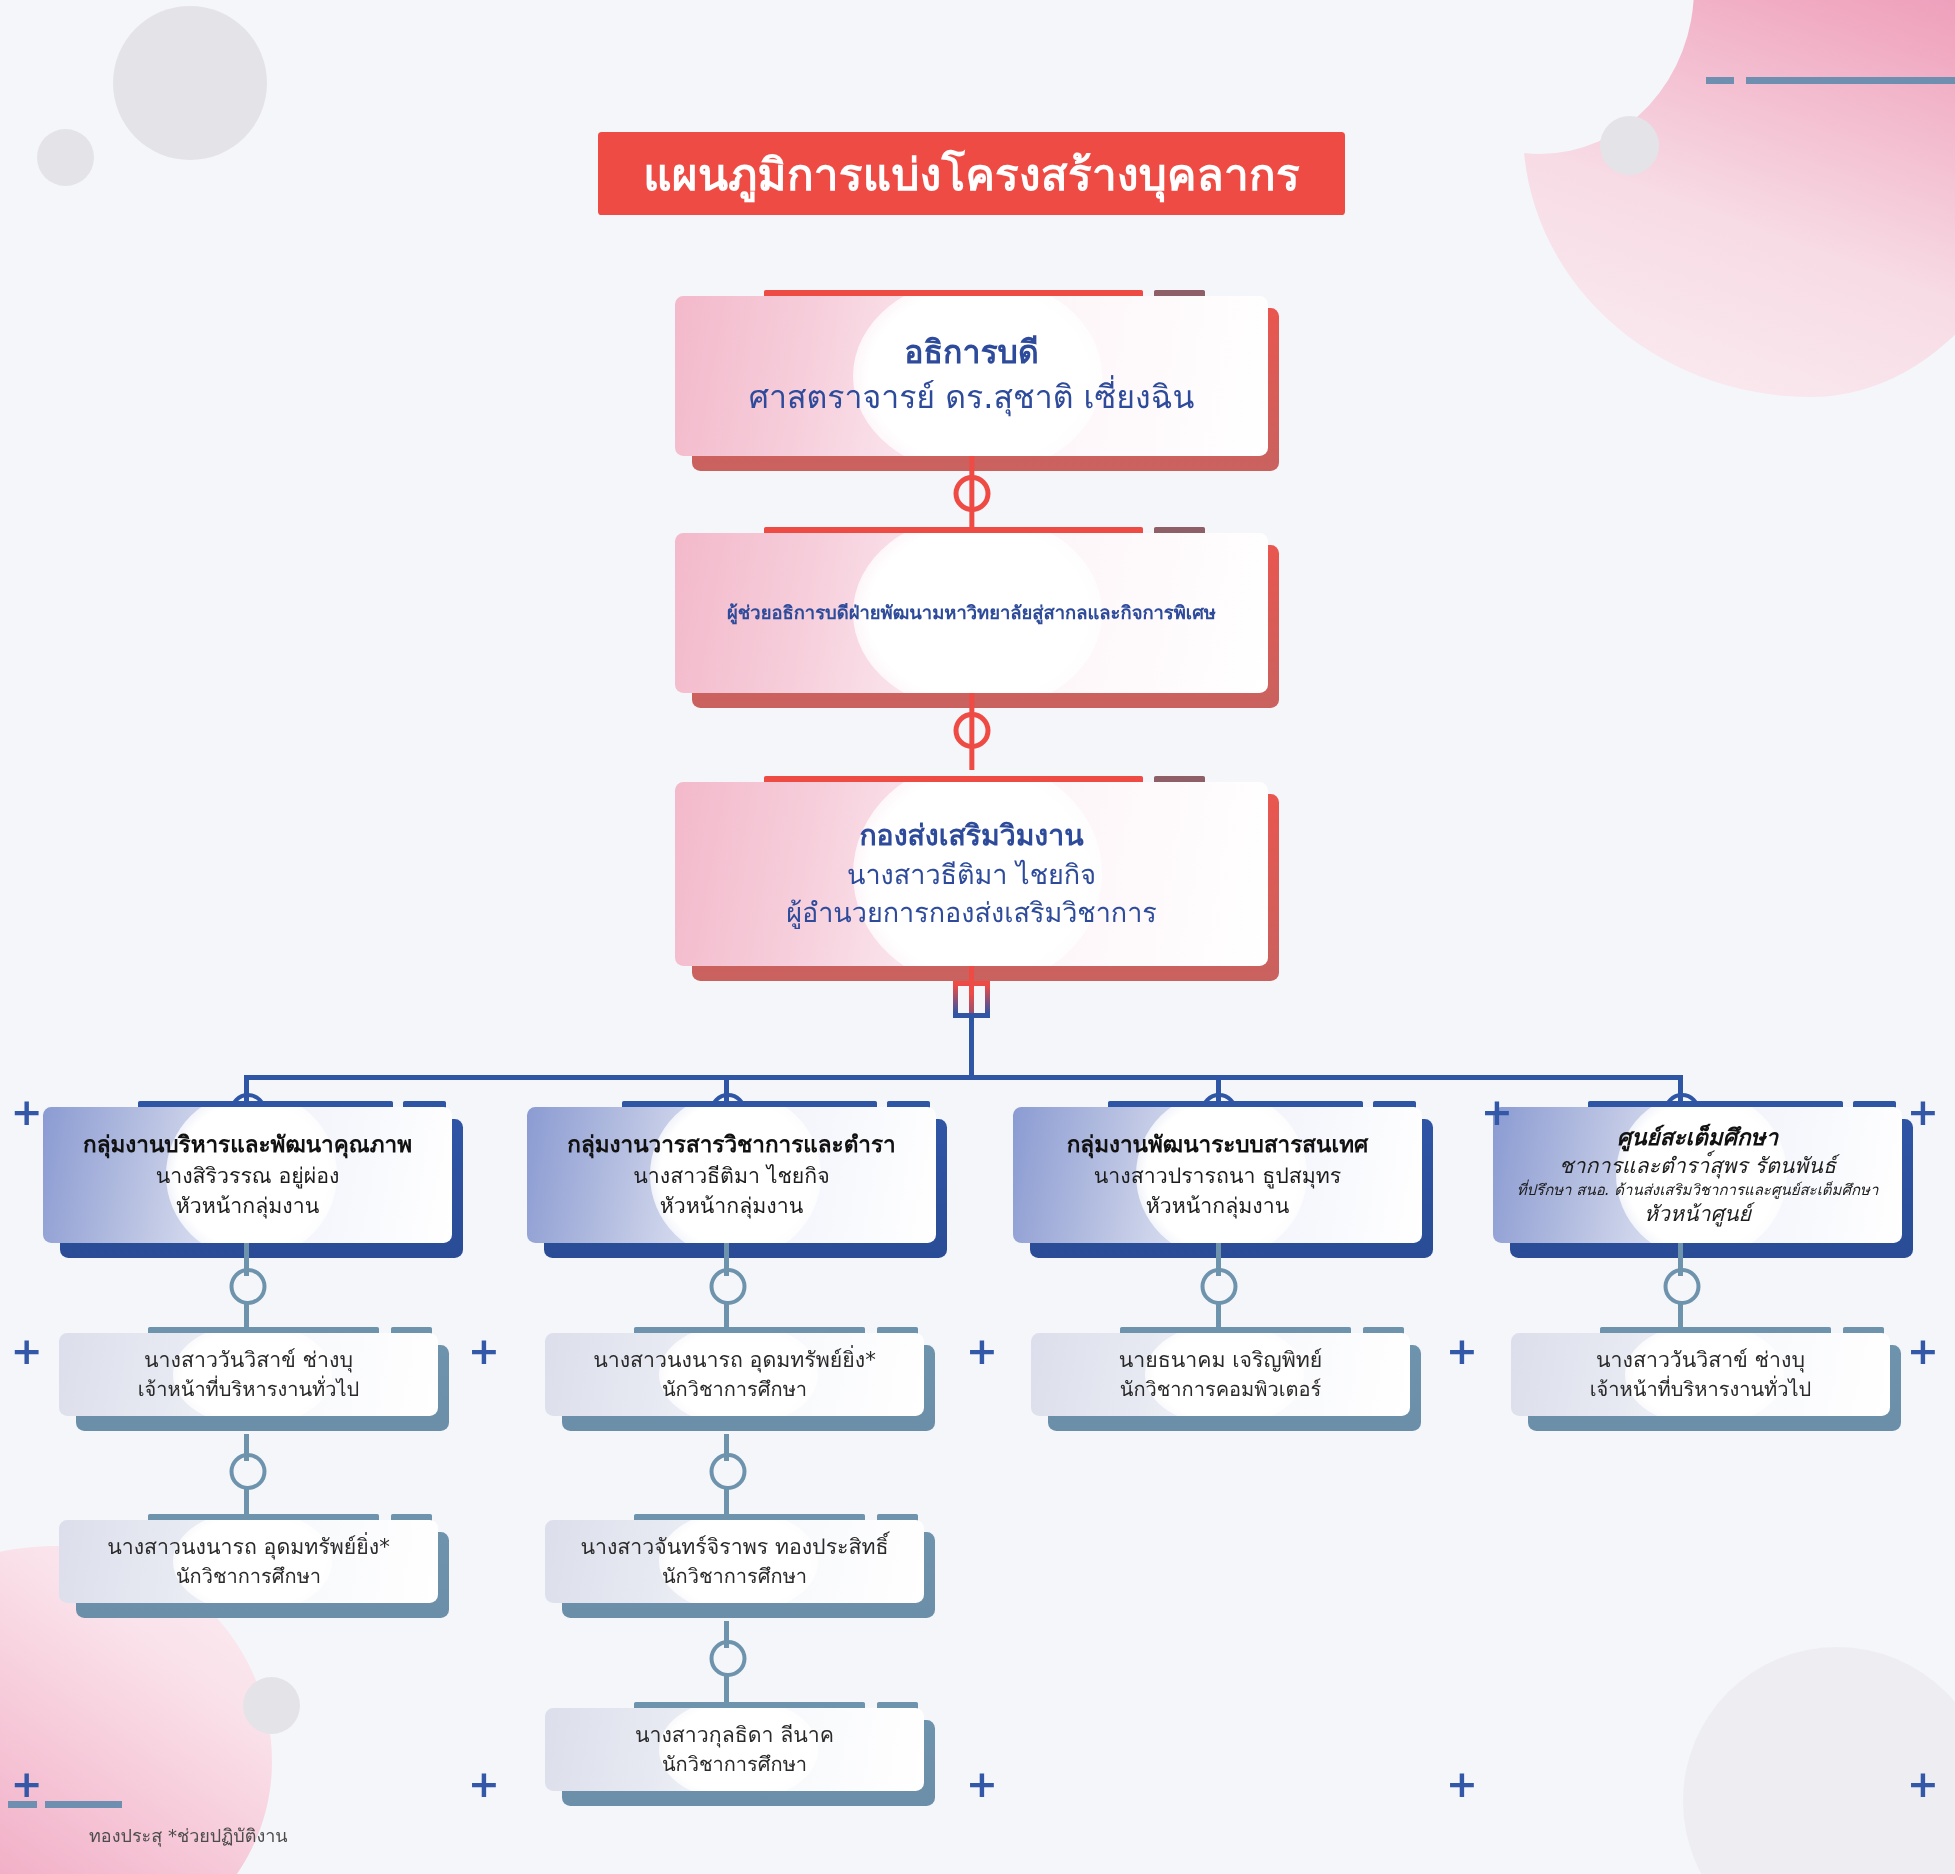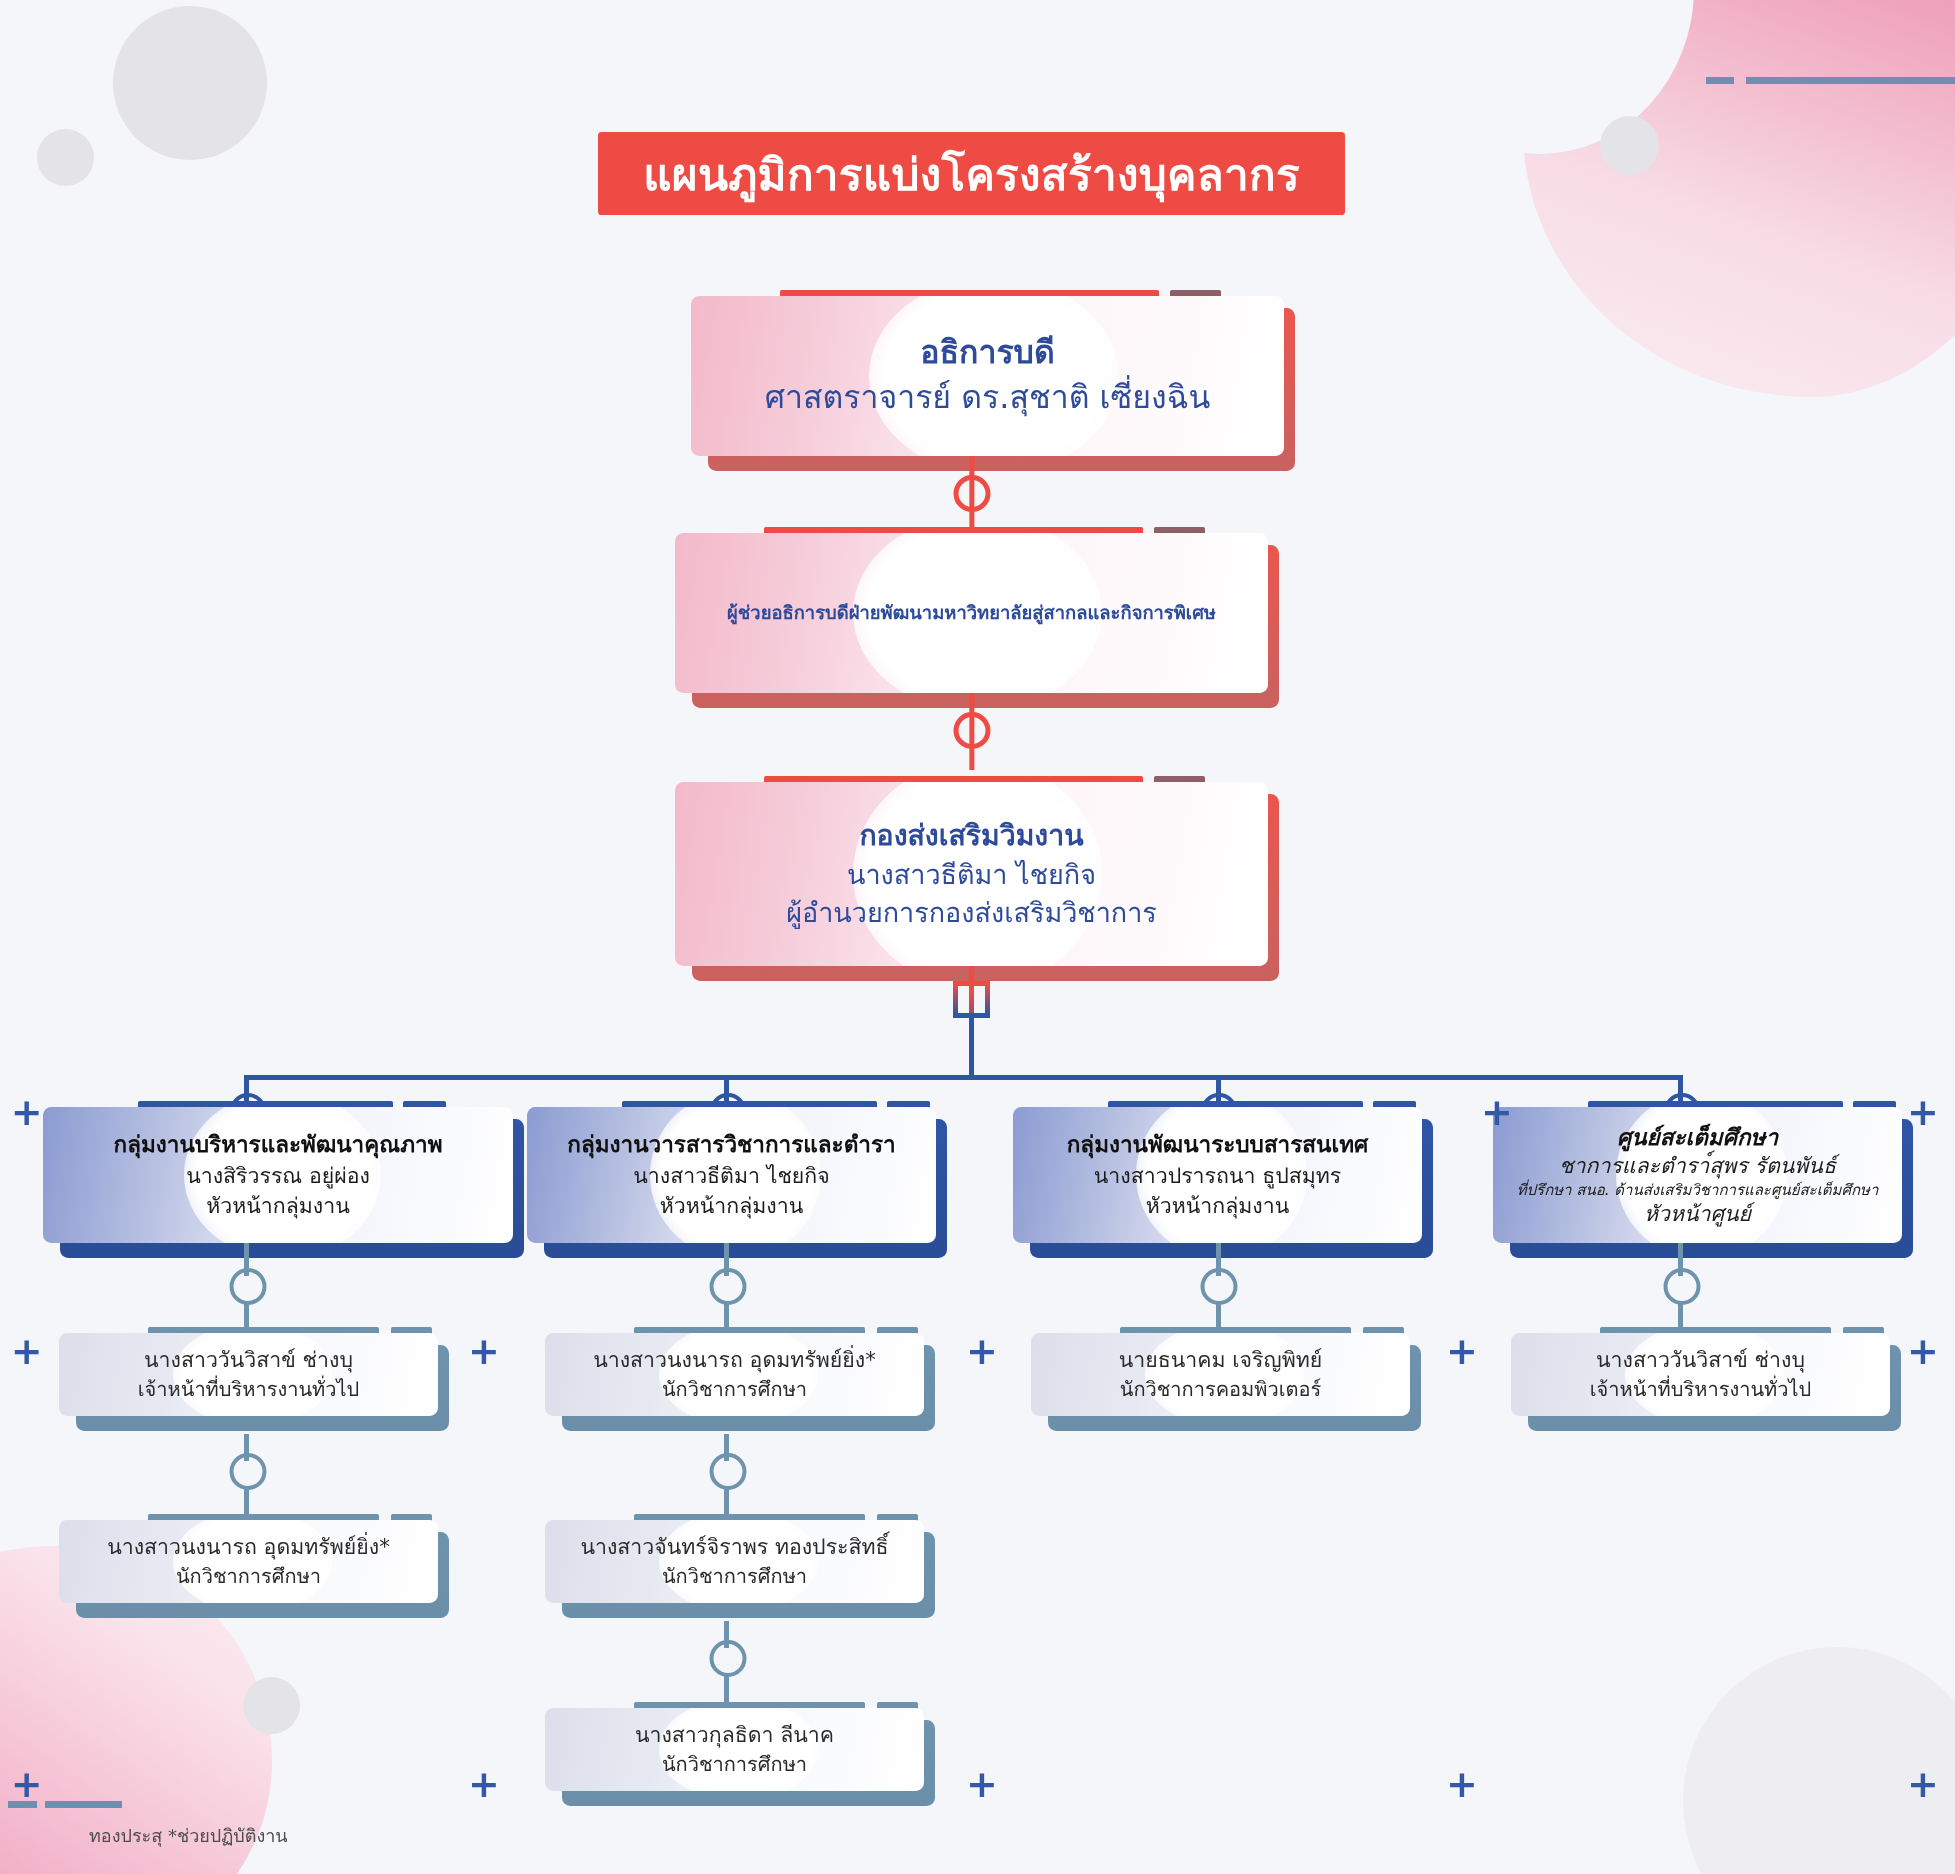--- a/index.html
+++ b/index.html
@@ -146,21 +146,21 @@
   <div class="deco circ c4"></div>
   <div class="deco dashline dl-a"></div>
   <div class="deco dashline dl-b"></div>
   <div class="deco dashline dl-c"></div>
   <div class="deco dashline dl-d"></div>
 
   <div id="title-bar">
     <span class="t">แผนภูมิการแบ่งโครงสร้างบุคลากร</span>
   </div>
 
-  <div class="node red" style="left:675px;top:290px;width:593px;height:166px;margin-left:16px;">
+  <div class="node red" style="left:675px;top:290px;width:593px;height:166px;">
     <div class="shadow"></div>
     <div class="topbar" style="width:379px;"></div>
     <div class="topbar2" style="left:479px;"></div>
     <div class="card">
       <div class="glow"></div>
       <div class="lines">
         <span class="l head" style="font-size:32px;line-height:1.35;">อธิการบดี</span>
         <span class="l" style="font-size:32px;line-height:1.45;">ศาสตราจารย์ ดร.สุชาติ เซี่ยงฉิน</span>
       </div>
     </div>
@@ -226,21 +226,21 @@
     <div class="ring" style="top:0;width:37px;height:37px;"></div>
   </div>
   <div class="vdrop" style="left:1216px;top:1126px;height:36px;"></div>
 
   <div class="vdrop" style="left:1678px;top:1075px;height:77px;"></div>
   <div class="conn blue-c" style="left:1663px;top:1093px;width:37px;height:65px;">
     <div class="ring" style="top:0;width:37px;height:37px;"></div>
   </div>
   <div class="vdrop" style="left:1678px;top:1126px;height:36px;"></div>
 
-  <div class="node blue" style="left:43px;top:1101px;width:470px;height:142px;">
+  <div class="node blue" style="left:43px;top:1101px;width:409px;height:142px;">
     <div class="shadow"></div>
     <div class="topbar" style="left:95px;width:255px;"></div>
     <div class="topbar2" style="left:360px;width:43px;"></div>
     <div class="card">
       <div class="glow"></div>
       <div class="lines">
         <span class="l head" style="font-size:22.5px;line-height:1.4;">กลุ่มงานบริหารและพัฒนาคุณภาพ</span>
         <span class="l" style="font-size:21.3px;line-height:1.4;">นางสิริวรรณ อยู่ผ่อง</span>
         <span class="l" style="font-size:21.3px;line-height:1.4;">หัวหน้ากลุ่มงาน</span>
       </div>

